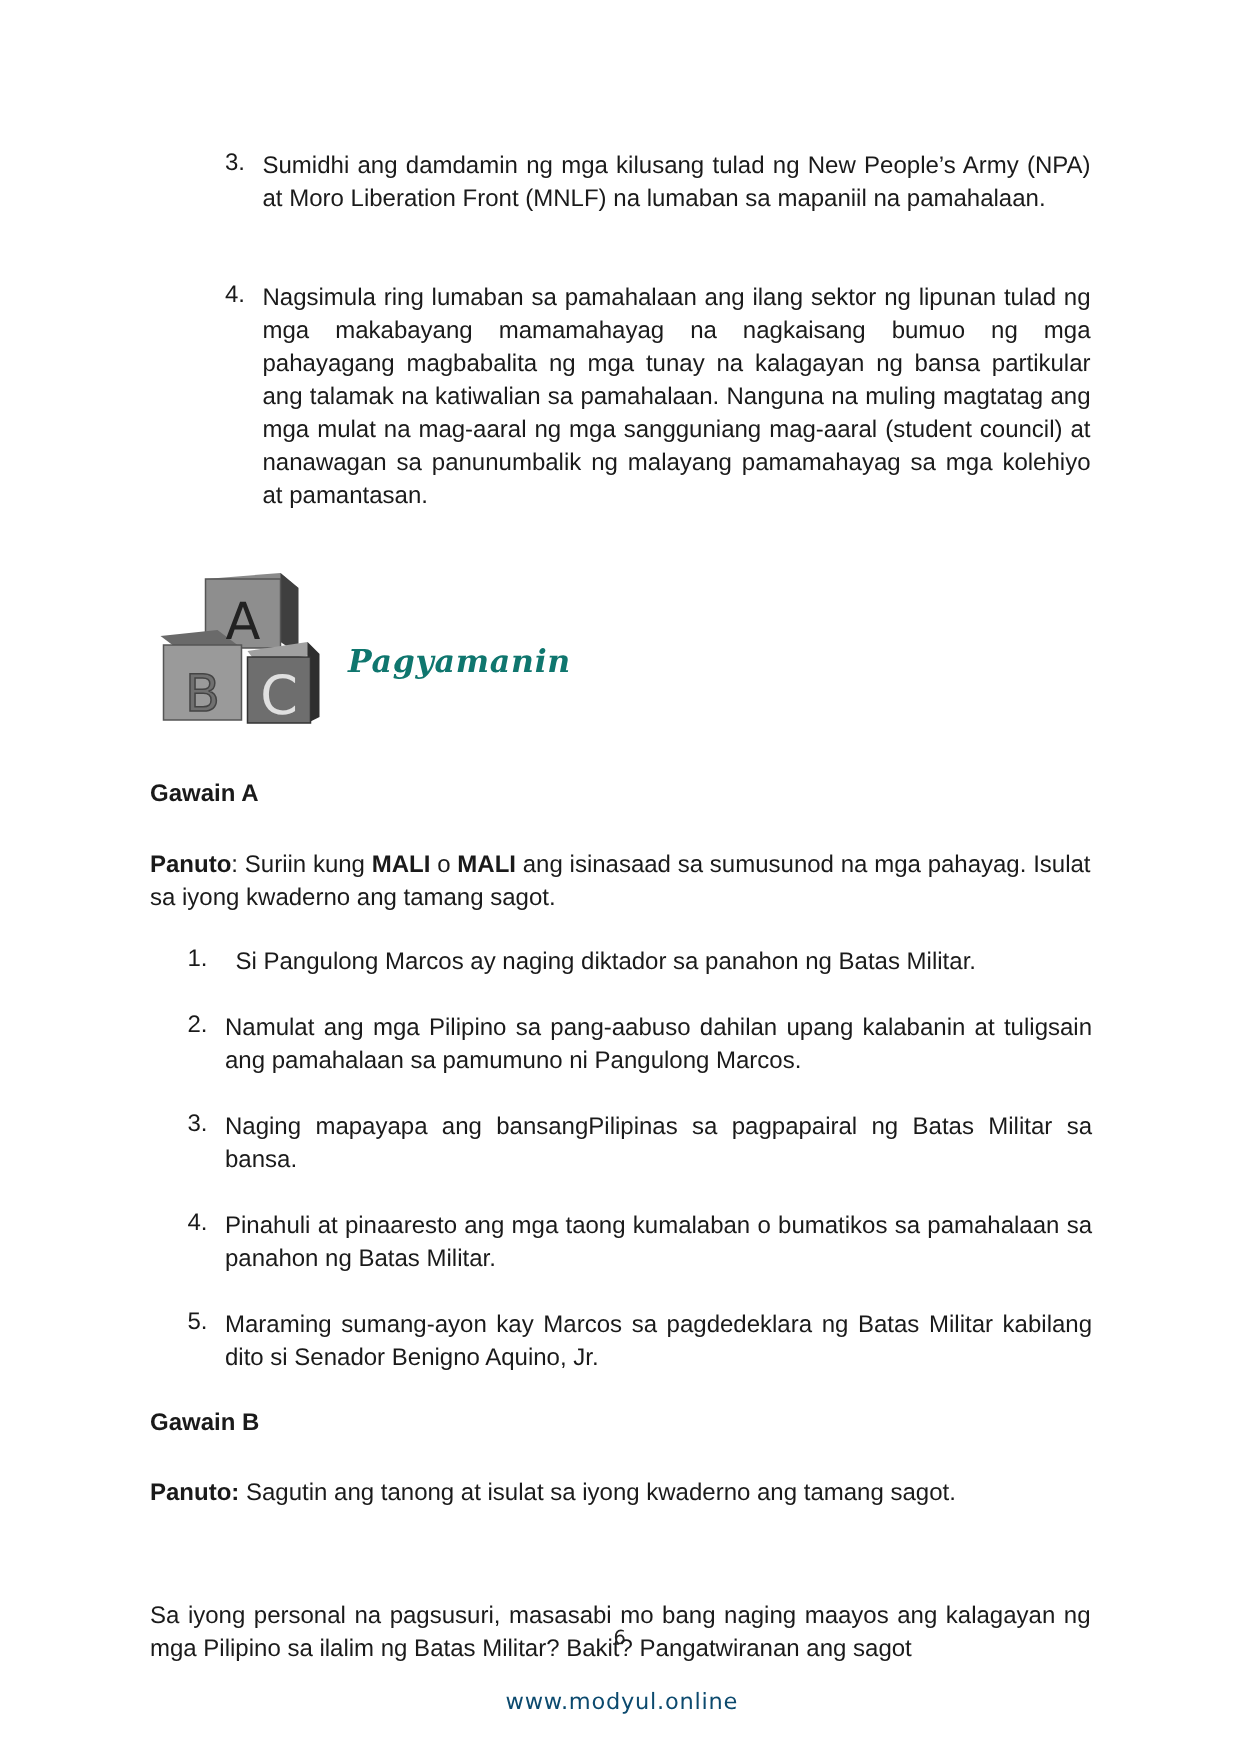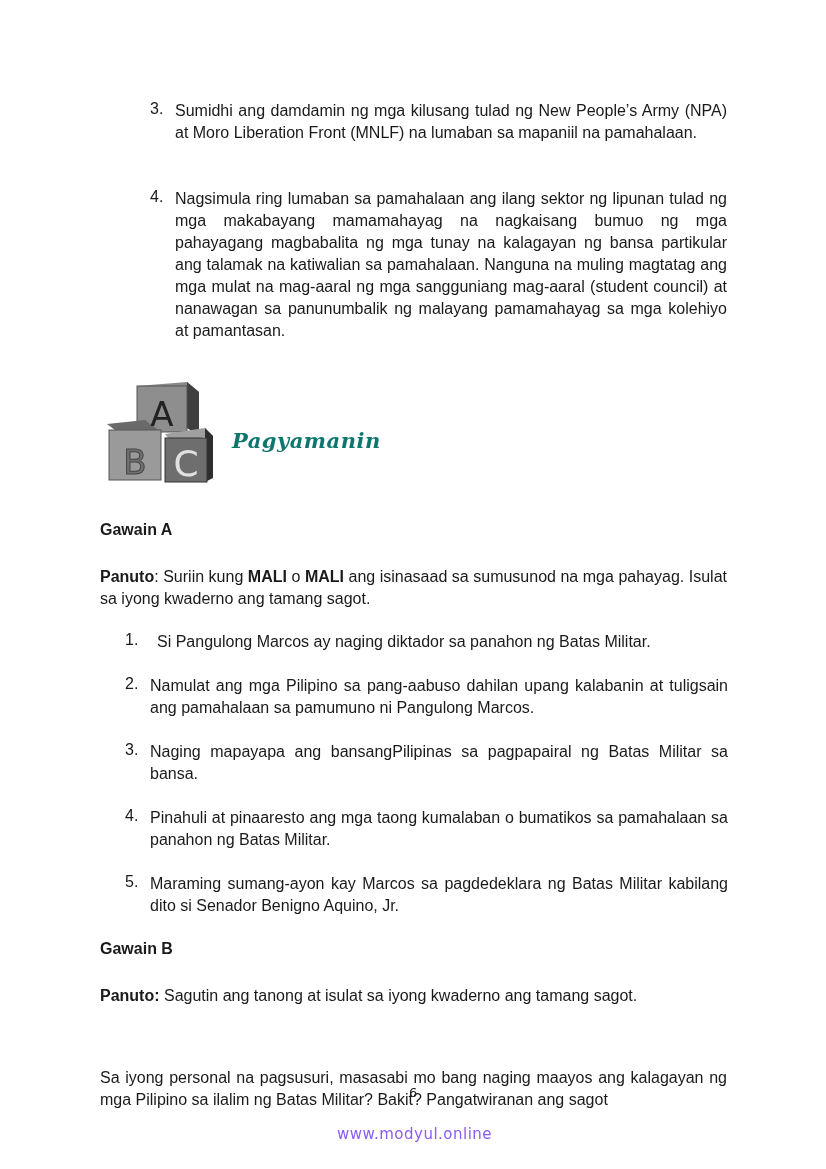--- a/index.html
+++ b/index.html
@@ -8,21 +8,21 @@
   .abs { position: absolute; }
   .para { text-align: justify; line-height: 22px; }
   .num { position: absolute; }
   .item { position: absolute; }
   .item .num { left: 0; top: 0; }
   .item .txt { position: absolute; text-align: justify; line-height: 22px; }
   .heading { font-weight: bold; }
   .title-banner { font-family: "DejaVu Serif", serif; font-style: italic; font-weight: bold;
                   font-size: 21px; color: #0f766e; letter-spacing: 0.5px; }
   .page-num { font-family: "DejaVu Sans", sans-serif; font-size: 13px; color: #222; }
-  .footer-url { font-family: "DejaVu Sans", sans-serif; font-size: 15px; color: #8b5cf6; letter-spacing: 0.5px; }
+  .footer-url { font-family: "DejaVu Sans", sans-serif; font-size: 15px; color: #0c4a6e; letter-spacing: 0.5px; }
   b { font-weight: bold; }
 </style>
 </head>
 <body>
 
 <div class="item" style="left:150px; top:100px; width:578px; height:66px;">
   <span class="num">3.</span>
   <div class="txt" style="left:25px; top:0; width:552px;">Sumidhi ang damdamin ng mga kilusang tulad ng New People’s Army (NPA) at Moro Liberation Front (MNLF) na lumaban sa mapaniil na pamahalaan.</div>
 </div>
 <div class="item" style="left:150px; top:188px; width:578px; height:154px;">

